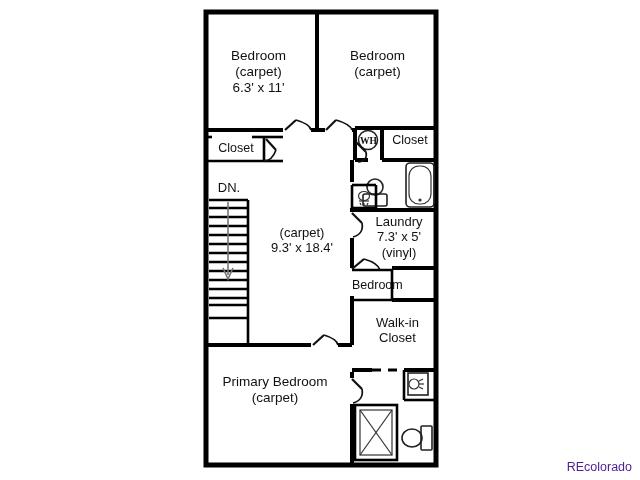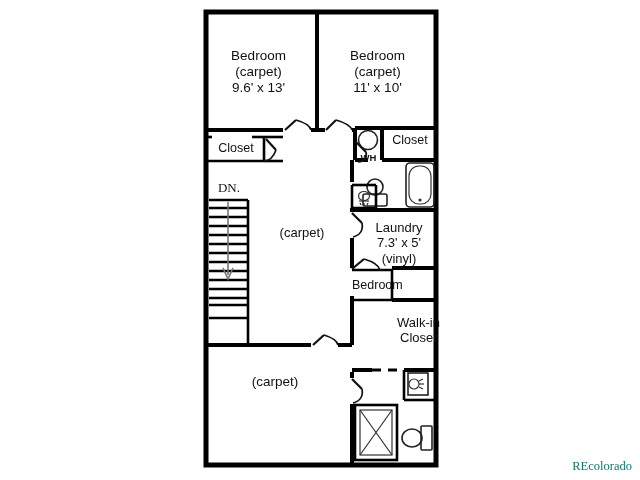--- a/index.html
+++ b/index.html
@@ -108,22 +108,22 @@
     color: #c4c4c4;
     writing-mode: vertical-rl;
     letter-spacing: 0px;
     font-family: "Liberation Sans", sans-serif;
   }
   #brand {
     position: absolute;
     right: 8px;
     bottom: 6px;
     font-size: 12.5px;
-    color: #0f766e;
-    font-family: Liberation Serif, serif;
+    color: #4c1d95;
+    font-family: Liberation Sans, sans-serif;
   }
 </style>
 </head>
 <body>
 
 <div id="stage">
 
   <svg id="plan-svg" viewBox="0 0 640 480">
 
     <g>
@@ -307,54 +307,55 @@
 
       <line class="arrow-line" x1="228" y1="202" x2="228" y2="275"></line>
       <path class="arrow-head" d="M 223 268 L 228 279 L 233 268"></path>
     </g>
 
   </svg>
 
   <div class="room-label lbl-big" style="left:206px; top:48px; width:105px;">
     <span class="ln">Bedroom</span>
     <span class="ln">(carpet)</span>
-    <span class="ln">9.6' x 13'</span>
+    <span class="ln">6.3' x 11'</span>
   </div>
 
   <div class="room-label lbl-big" style="left:325px; top:48px; width:105px;">
     <span class="ln">Bedroom</span>
     <span class="ln">(carpet)</span>
-    <span class="ln">11' x 10'</span>
   </div>
 
   <div class="room-label lbl-mid" style="left:252px; top:225px; width:100px;">
     <span class="ln">(carpet)</span>
-  </div>
-
-  <div class="room-label lbl-mid" style="left:360px; top:220px; width:78px;">
+    <span class="ln">9.3' x 18.4'</span>
+  </div>
+
+  <div class="room-label lbl-mid" style="left:360px; top:214px; width:78px;">
     <span class="ln">Laundry</span>
     <span class="ln">7.3' x 5'</span>
     <span class="ln">(vinyl)</span>
   </div>
 
   <div class="room-label lbl-big" style="left:208px; top:374px; width:134px;">
+    <span class="ln">Primary Bedroom</span>
     <span class="ln">(carpet)</span>
   </div>
 
   <div class="room-label lbl-small" style="left:209px; top:141px; width:54px;">Closet</div>
 
   <div class="room-label lbl-small" style="left:385px; top:133px; width:50px;">Closet</div>
 
   <div class="room-label lbl-small" style="left:352px; top:278px; width:40px;">Bedroom</div>
 
-  <div class="room-label lbl-mid" style="left:380px; top:315px; width:77px;">
+  <div class="room-label lbl-mid" style="left:359px; top:315px; width:77px;">
     <span class="ln">Walk-in</span>
     <span class="ln">Closet</span>
   </div>
 
-  <div class="room-label lbl-wh" style="left:359px; top:152px; width:19px;">WH</div>
-
-  <div class="room-label lbl-dn" style="left:209px; top:180px; width:40px;font-family:Liberation Serif, serif;">DN.</div>
+  <div class="room-label lbl-wh" style="left:359px; top:136px; width:19px;font-family:Liberation Serif, serif;">WH</div>
+
+  <div class="room-label lbl-dn" style="left:209px; top:180px; width:40px;">DN.</div>
 
 
   <div id="brand">REcolorado</div>
 
 </div>
 
 </body></html>

